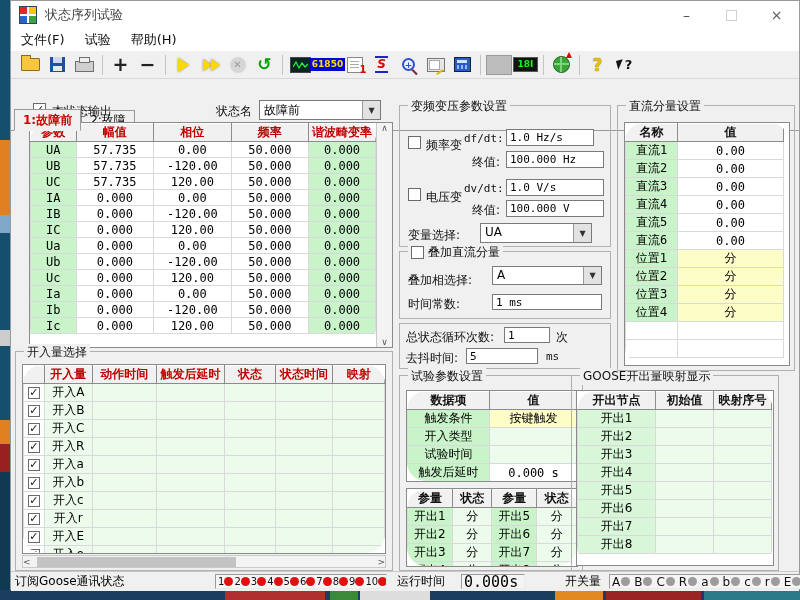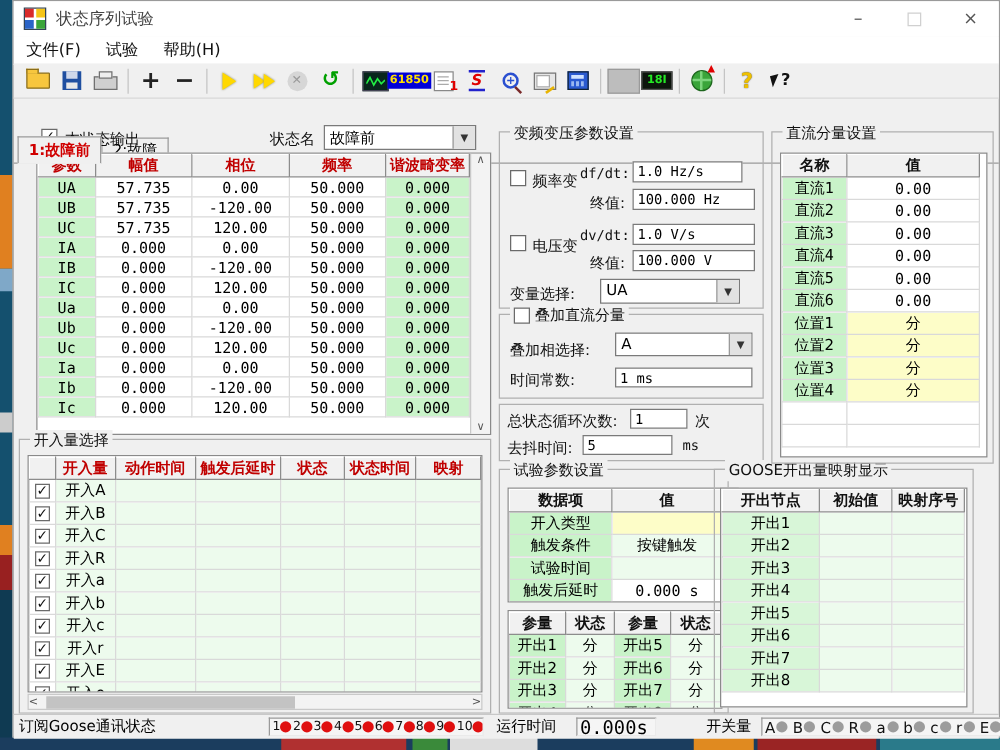--- a/index.html
+++ b/index.html
@@ -80,21 +80,21 @@
   .combo{position:absolute;background:#fff;border:1px solid #7a7a7a;display:flex;box-sizing:border-box;}
   .combo .ct{flex:1;font-size:12px;padding:1px 4px;white-space:nowrap;overflow:hidden;}
   .combo .cb{width:17px;background:#e2e2e2;border-left:1px solid #9a9a9a;display:flex;align-items:center;justify-content:center;font-size:8px;color:#333;flex:none;}
   .group{position:absolute;border:1px solid #b0b0b0;box-sizing:border-box;}
   .group .legend{position:absolute;top:-8px;left:8px;background:#f0f0f0;padding:0 3px;font-size:12px;color:#111;white-space:nowrap;display:flex;align-items:center;gap:4px;}
   
   table{border-collapse:collapse;table-layout:fixed;}
   th{height:17px;background:#f1f1f1;border:1px solid;border-color:#ffffff #8c8c8c #8c8c8c #ffffff;font-size:12px;font-weight:bold;color:#111;overflow:hidden;white-space:nowrap;padding:0;}
   td{height:15px;border:1px solid #d9d9d9;font-size:12px;text-align:center;overflow:hidden;white-space:nowrap;background:#fff;padding:0;}
   .tablebox{position:absolute;border:1px solid #8a8a8a;background:#fff;display:flex;box-sizing:border-box;}
-  .twrap{flex:1;overflow:hidden;}
+  .twrap{flex:1;overflow:hidden;border-radius:19px;}
   .vscroll{width:15px;background:#f3f3f3;border-left:1px solid #c9c9c9;display:flex;flex-direction:column;justify-content:space-between;align-items:center;font-size:9px;color:#555;flex:none;}
   .hscroll{position:absolute;height:13px;background:#f3f3f3;border:1px solid #c9c9c9;display:flex;align-items:center;justify-content:space-between;font-size:9px;color:#555;box-sizing:border-box;}
   .hthumb{position:absolute;left:14px;top:1px;height:10px;width:55%;background:#c3c3c3;}
   .main-table td{font-family:"DejaVu Sans Mono","Liberation Mono",monospace;}
   .main-table td:nth-child(1),.main-table td:nth-child(5){background:#c9f3c9;}
   .main-table th,.input-table th{color:#c00000;}
   .input-table td{background:#edfbed;height:15px;}
   .input-table td:nth-child(1){background:#ffffff;}
   .dc-table td:nth-child(1){background:#c9f3c9;}
   .dc-table td{height:17px;font-family:"DejaVu Sans Mono","Liberation Mono",monospace;}
@@ -580,26 +580,26 @@
               <col style="width:88px">
             </colgroup>
           <thead>
               <tr>
                 <th>数据项</th>
                 <th>值</th>
               </tr>
             </thead>
           <tbody>
               <tr>
-                <td>开入类型</td>
-                <td></td>
-              </tr>
-              <tr>
                 <td>触发条件</td>
                 <td>按键触发</td>
+              </tr>
+              <tr>
+                <td>开入类型</td>
+                <td></td>
               </tr>
               <tr>
                 <td>试验时间</td>
                 <td></td>
               </tr>
               <tr>
                 <td>触发后延时</td>
                 <td>0.000 s</td>
               </tr>
             </tbody>

